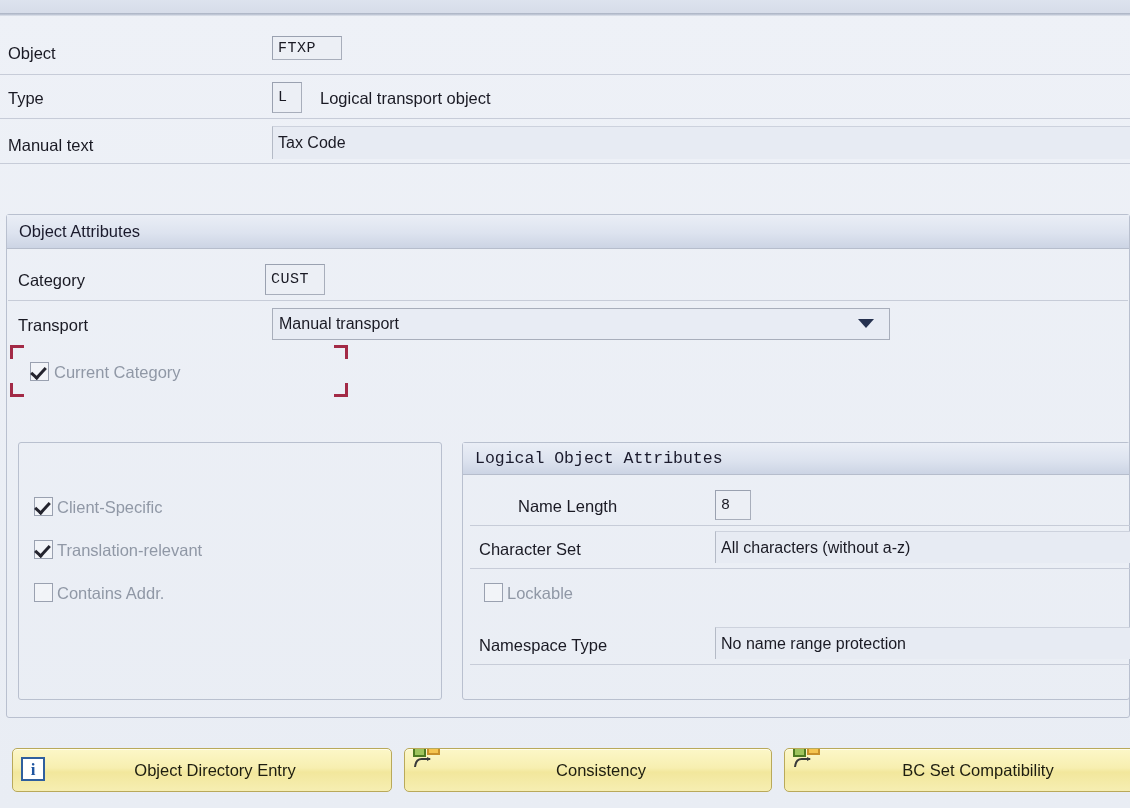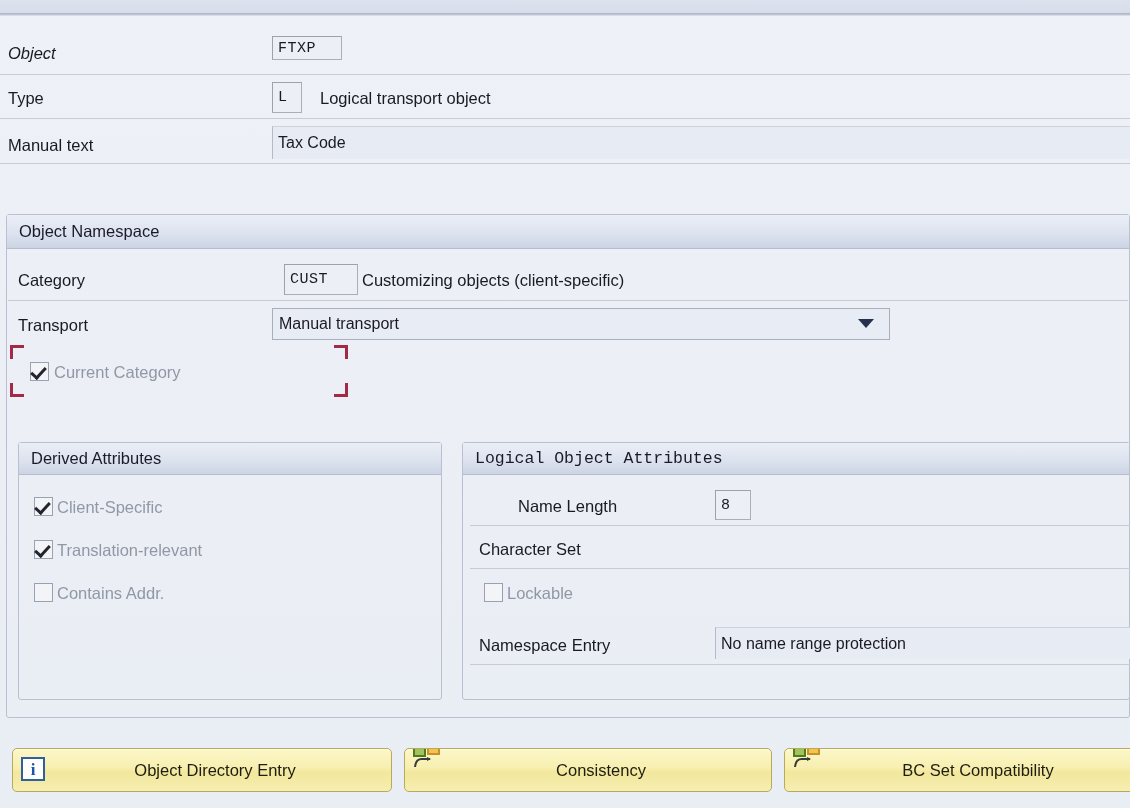--- a/index.html
+++ b/index.html
@@ -220,80 +220,79 @@
   }
 </style>
 </head>
 <body>
 
 <div class="screen">
 
   <div class="top-strip"></div>
   <div class="top-rule"></div>
 
-  <div class="lbl" style="left:8px; top:45px;font-style:italic;">Object</div>
+  <div class="lbl" style="left:8px; top:45px;">Object</div>
   <div class="inp mono" style="left:272px; top:36px; width:70px; height:24px;">FTXP</div>
   <div class="row-underline" style="left:0px; top:74px; width:1130px;"></div>
 
   <div class="lbl" style="left:8px; top:90px;">Type</div>
   <div class="inp mono" style="left:272px; top:82px; width:30px; height:31px;">L</div>
   <div class="lbl" style="left:320px; top:90px;">Logical transport object</div>
   <div class="row-underline" style="left:0px; top:118px; width:1130px;"></div>
 
   <div class="lbl" style="left:8px; top:137px;">Manual text</div>
   <div class="inp flat open-right" style="left:272px; top:126px; width:858px; height:33px;">Tax Code</div>
   <div class="row-underline" style="left:0px; top:163px; width:1130px;"></div>
 
   <div class="group" style="left:6px; top:214px; width:1124px; height:504px;"></div>
-  <div class="group-title" style="left:7px; top:215px; width:1122px; height:34px;">Object Namespace</div>
+  <div class="group-title" style="left:7px; top:215px; width:1122px; height:34px;">Object Attributes</div>
 
   <div class="lbl" style="left:18px; top:272px;">Category</div>
-  <div class="inp mono" style="left:284px; top:264px; width:74px; height:31px;">CUST</div>
-  <div class="lbl" style="left:362px; top:272px;">Customizing objects (client-specific)</div>
+  <div class="inp mono" style="left:265px; top:264px; width:60px; height:31px;">CUST</div>
   <div class="row-underline" style="left:8px; top:300px; width:1120px;"></div>
 
   <div class="lbl" style="left:18px; top:317px;">Transport</div>
   <div class="ddl" style="left:272px; top:308px; width:618px; height:32px;">Manual transport</div>
   <div class="ddl-arrow" style="left:858px; top:319px;"></div>
 
   <div class="focus-frame" style="left:10px; top:345px; width:338px; height:52px;">
     <i class="tl"></i>
       <i class="tr"></i>
       <i class="bl"></i>
       <i class="br"></i>
   </div>
   <div class="cbx checked" style="left:30px; top:362px;"></div>
   <div class="lbl dim" style="left:54px; top:364px;">Current Category</div>
 
   <div class="group" style="left:18px; top:442px; width:424px; height:258px;"></div>
-  <div class="group-title" style="left:19px; top:443px; width:422px; height:32px;">Derived Attributes</div>
 
   <div class="cbx checked" style="left:34px; top:497px;"></div>
   <div class="lbl dim" style="left:57px; top:499px;">Client-Specific</div>
 
   <div class="cbx checked" style="left:34px; top:540px;"></div>
   <div class="lbl dim" style="left:57px; top:542px;">Translation-relevant</div>
 
   <div class="cbx" style="left:34px; top:583px;"></div>
   <div class="lbl dim" style="left:57px; top:585px;">Contains Addr.</div>
 
   <div class="group" style="left:462px; top:442px; width:668px; height:258px;"></div>
   <div class="group-title" style="left:463px; top:443px; width:666px; height:32px;font-family:Liberation Mono, monospace;">Logical Object Attributes</div>
 
   <div class="lbl" style="left:479px; top:498px;margin-left:39px;">Name Length</div>
   <div class="inp mono" style="left:715px; top:490px; width:36px; height:30px;">8</div>
   <div class="row-underline" style="left:470px; top:525px; width:660px;"></div>
 
   <div class="lbl" style="left:479px; top:541px;">Character Set</div>
+  <div class="inp flat open-right" style="left:715px; top:531px; width:415px; height:32px;">All characters (without a-z)</div>
   <div class="row-underline" style="left:470px; top:568px; width:660px;"></div>
 
   <div class="cbx" style="left:484px; top:583px;"></div>
   <div class="lbl dim" style="left:507px; top:585px;">Lockable</div>
 
-  <div class="lbl" style="left:479px; top:637px;">Namespace Entry</div>
+  <div class="lbl" style="left:479px; top:637px;">Namespace Type</div>
   <div class="inp flat open-right" style="left:715px; top:627px; width:415px; height:32px;">No name range protection</div>
   <div class="row-underline" style="left:470px; top:664px; width:660px;"></div>
 
   <div class="btn" style="left:12px; top:748px; width:380px;">
     <span class="btn-ico">
       <span class="ico-info">i</span>
     </span>
     <span class="btn-label">Object Directory Entry</span>
   </div>
 

